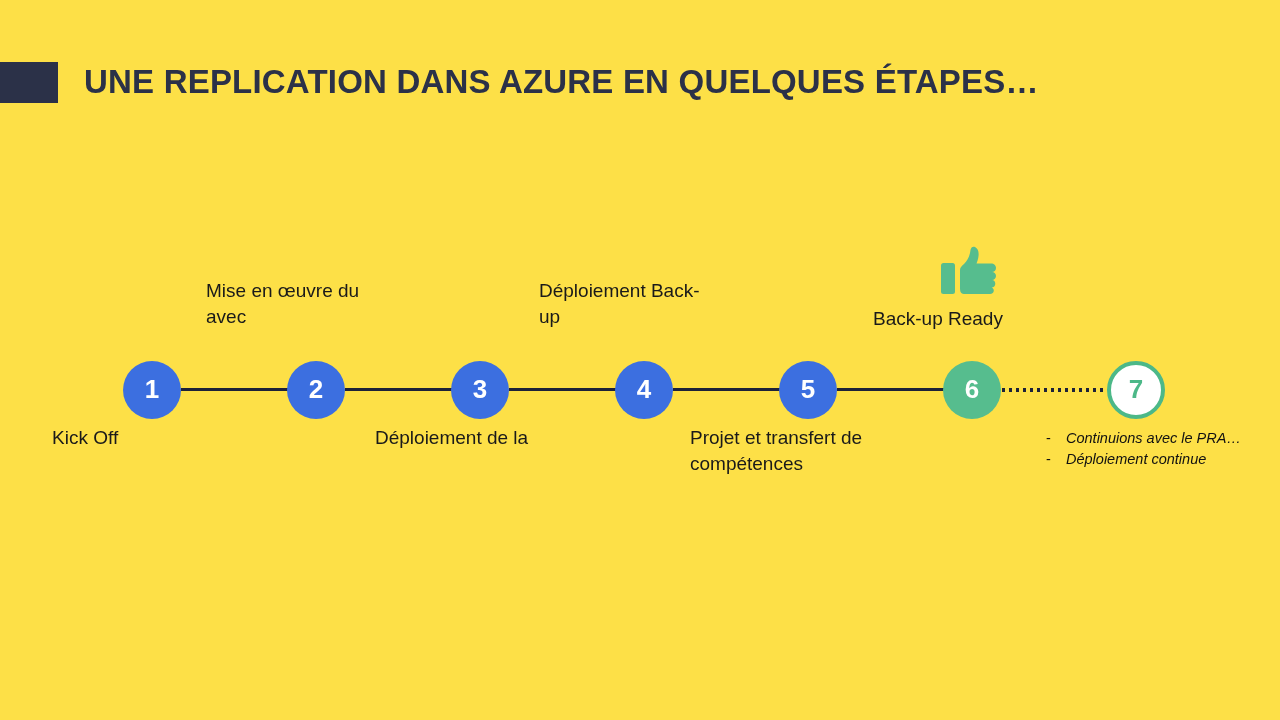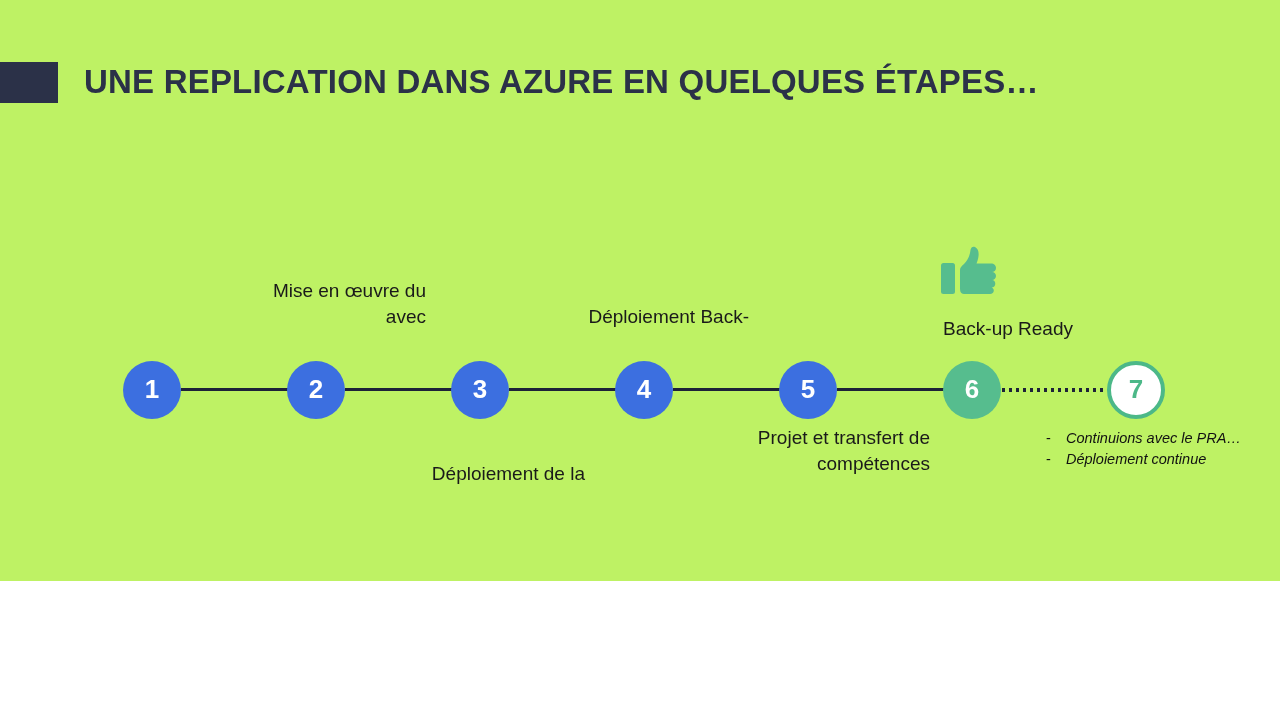--- a/index.html
+++ b/index.html
@@ -8,22 +8,22 @@
     width: 1280px;
     height: 720px;
     background: #ffffff;
     font-family: "Liberation Sans", sans-serif;
     overflow: hidden;
   }
 
   #slide {
     position: relative;
     width: 1280px;
-    height: 581px;
-    background: #bef264;
+    height: 720px;
+    background: #fde047;
   }
 
   
   #title-accent-block {
     position: absolute;
     left: 0;
     top: 62px;
     width: 58px;
     height: 41px;
     background: #2b3148;
@@ -94,21 +94,21 @@
 
   .node.green-outline {
     background: #ffffff;
     border: 4px solid #4cb888;
   }
   .node.green-outline .num { color: #4cb888; }
 
   
   .step-label {
     position: absolute;
-    text-align: right;
+    text-align: left;
     font-size: 19px;
     line-height: 26px;
     color: #1a1a1a;
     font-family: "Liberation Sans", sans-serif;
   }
 
   .step-label.below { top: 425px; }
   .step-label.above { bottom: 390px; }
 
   
@@ -177,41 +177,43 @@
       <span class="num">5</span>
     </div>
     <div class="node green-filled" style="left:943px;">
       <span class="num">6</span>
     </div>
     <div class="node green-outline" style="left:1107px;">
       <span class="num">7</span>
     </div>
 
     <div class="step-label below" style="left:52px;width:200px;">
+      <div>Kick Off</div>
     </div>
 
     <div class="step-label above" style="left:206px;width:220px;">
       <div>Mise en œuvre du</div>
       <div>avec</div>
     </div>
 
-    <div class="step-label below" style="left:375px;width:210px;margin-top:36px;">
+    <div class="step-label below" style="left:375px;width:210px;">
       <div>Déploiement de la</div>
     </div>
 
     <div class="step-label above" style="left:539px;width:210px;">
       <div>Déploiement Back-</div>
+      <div>up</div>
     </div>
 
     <div class="step-label below" style="left:690px;width:240px;">
       <div>Projet et transfert de</div>
       <div>compétences</div>
     </div>
 
-    <div class="step-label above" style="left:873px;width:200px;bottom:378px;">
+    <div class="step-label above" style="left:873px;width:200px;bottom:388px;">
       <div>Back-up Ready</div>
     </div>
 
     <div id="thumbs-up-icon">
       <svg viewBox="0 0 62 52" width="62" height="52" aria-hidden="true">
         <rect x="0" y="17" width="14" height="31" rx="2.5" fill="#56bd8e"></rect>
         <path d="M23 48 C19 48 19 44 19 41 L19 24 C19 21 21 20 23 18 C27 14 29 9 29.5 4 C30 1 32 0 34 1 C37 2.5 38 6 37.5 10 C37.2 13 36.2 15.5 35.5 17.5 L50 17.5 C53 17.5 55 19.5 55 22 C55 24.5 53 26 51 26 C53.5 26 55 27.7 55 30 C55 32.3 53.3 34 51 34 C53 34 54.3 35.6 54.3 37.7 C54.3 39.8 52.7 41.4 50.6 41.4 C52 41.8 52.8 43 52.8 44.6 C52.8 46.6 51.2 48 49 48 Z" fill="#56bd8e"></path>
       </svg>
     </div>
 

